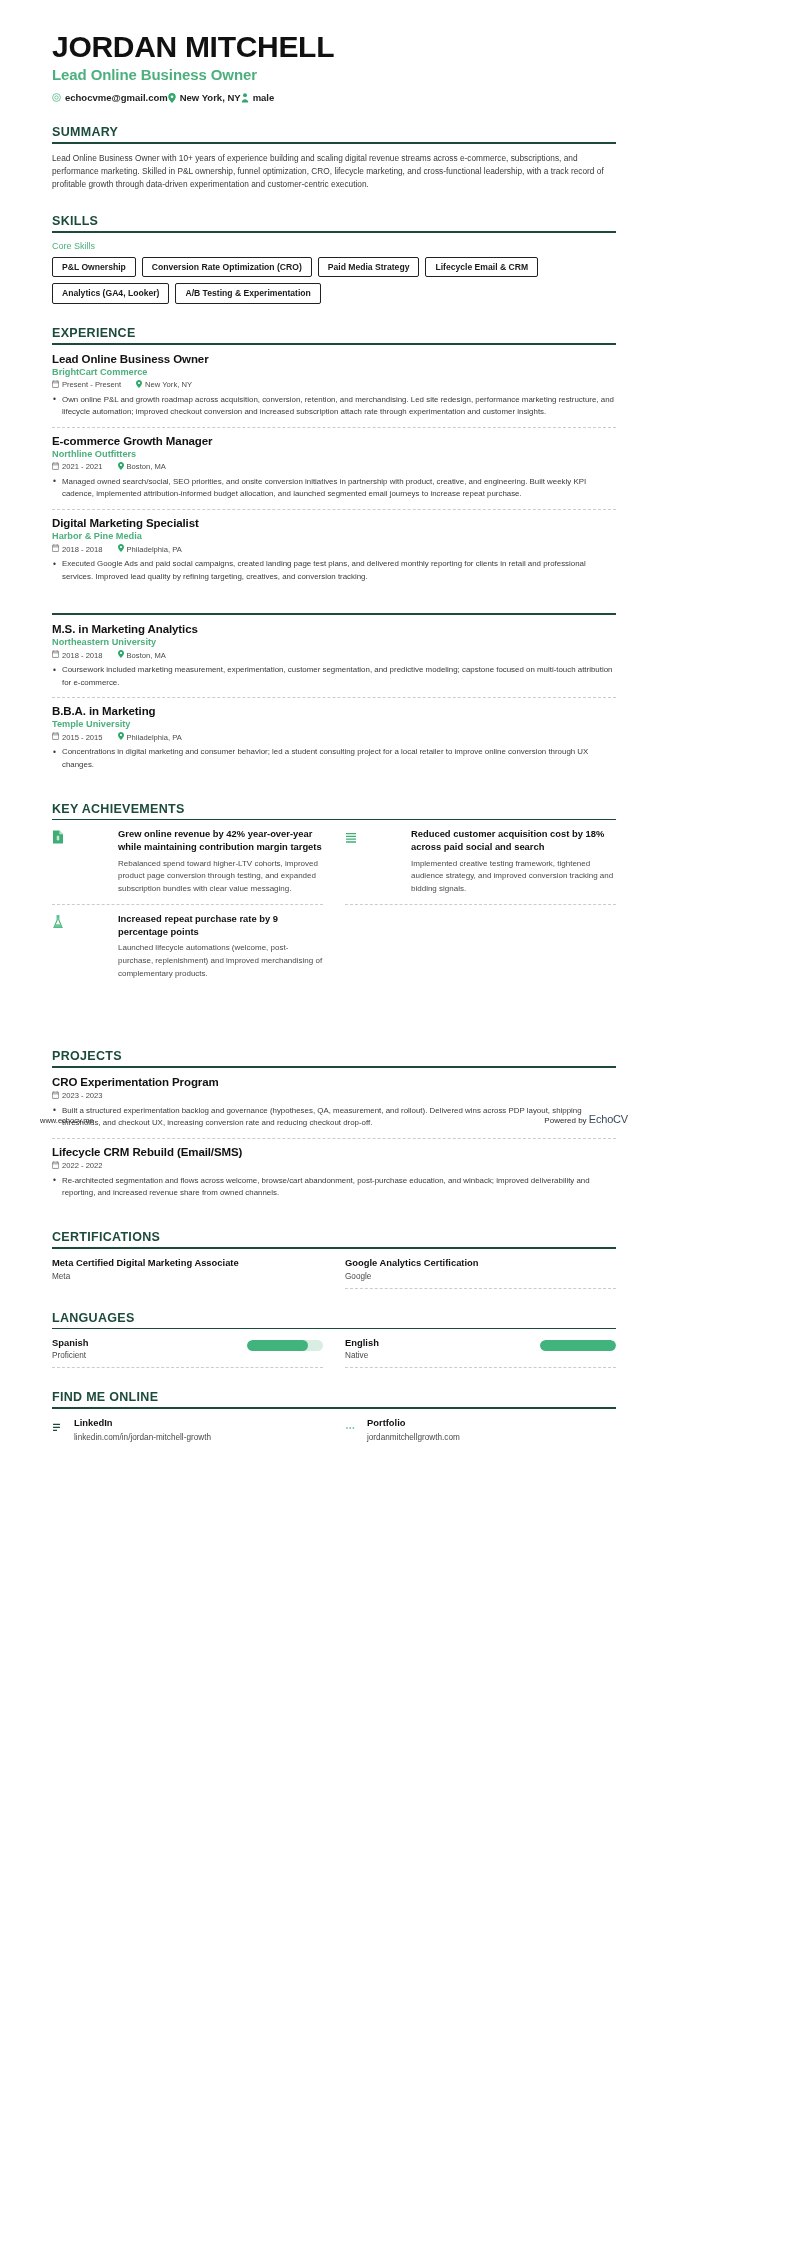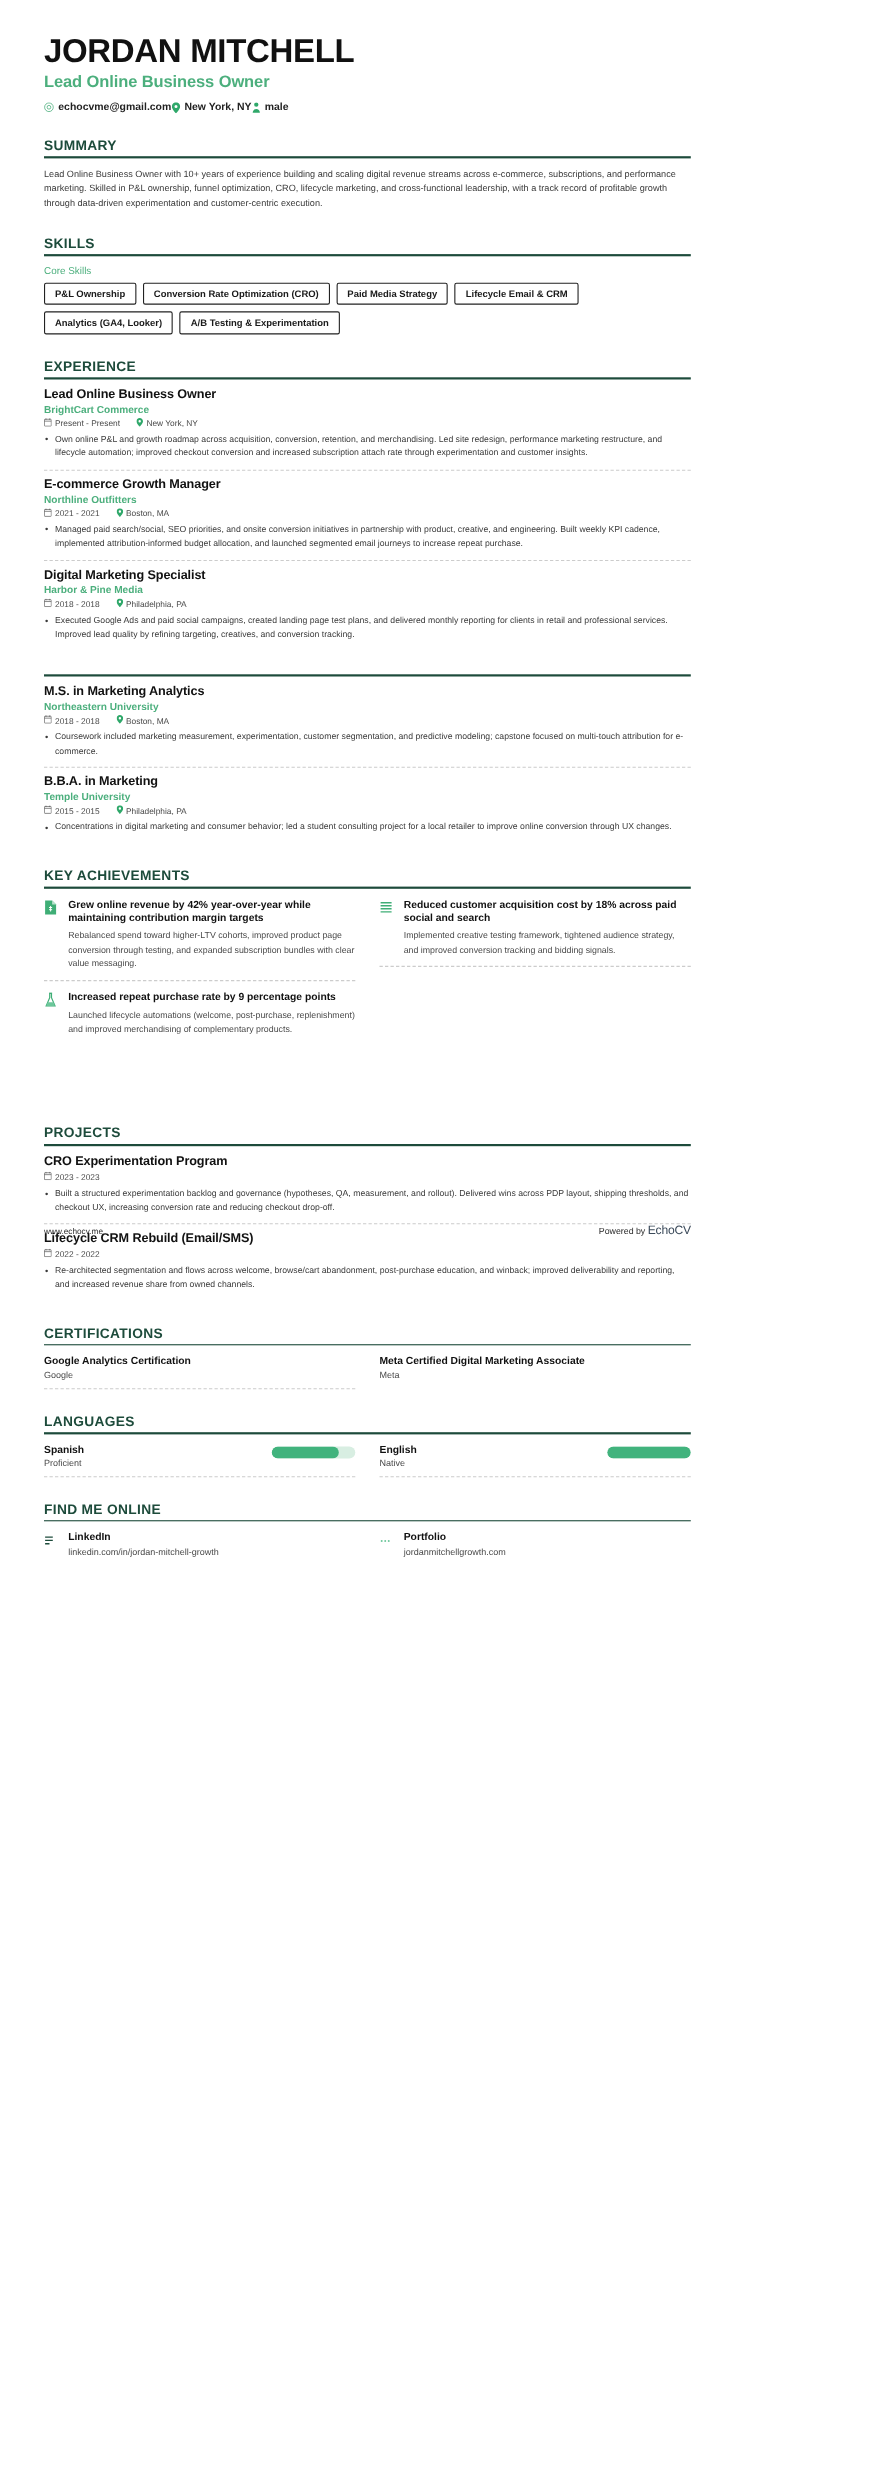--- a/index.html
+++ b/index.html
@@ -7,21 +7,21 @@
     width: 794px;
     background: #ffffff;
     font-family: "Liberation Sans", sans-serif;
     color: #1a1a1a;
   }
   body { position: relative; }
 
   .page {
     width: 668px;
     position: relative;
-    padding: 0 40px;
+    padding: 0 52px;
   }
 
   
   .header { padding-top: 30px; }
   .full-name {
     font-size: 30px;
     font-weight: 700;
     letter-spacing: -0.3px;
     color: #111111;
     line-height: 1.1;
@@ -132,21 +132,21 @@
   
   .ach-grid {
     display: grid;
     grid-template-columns: 1fr 1fr;
     column-gap: 22px;
   }
   .ach-col { display: flex; flex-direction: column; }
   .ach-item { display: flex; gap: 8px; padding-bottom: 8px; }
   .ach-item.with-rule { border-top: 1px dashed #cccccc; padding-top: 8px; }
   .ach-icon { flex: 0 0 14px; padding-top: 2px; }
-  .ach-body { flex: 1 1 auto; }
+  .ach-body { flex: 1 1 auto; margin-left: 44px; }
   .ach-title {
     font-size: 9.4px;
     font-weight: 700;
     color: #111111;
     line-height: 1.35;
   }
   .ach-desc {
     font-size: 8px;
     line-height: 1.6;
     color: #4a4a4a;
@@ -310,21 +310,21 @@
           <span>2021 - 2021</span>
         </span>
         <span class="meta-item">
           <span><svg width="6" height="8" viewBox="0 0 12 16">
                 <path d="M6 0C2.7 0 0 2.7 0 6c0 4.2 6 10 6 10s6-5.8 6-10c0-3.3-2.7-6-6-6zm0 8.2A2.2 2.2 0 1 1 6 3.8a2.2 2.2 0 0 1 0 4.4z" fill="#2fa86a"></path>
               </svg></span>
           <span>Boston, MA</span>
         </span>
       </div>
       <ul class="bullets">
-        <li>Managed paid search/social, SEO priorities, and onsite conversion initiatives in partnership with product, creative, and engineering. Built weekly KPI cadence, implemented attribution-informed budget allocation, and launched segmented email journeys to increase repeat purchase.</li>
+        <li>Managed owned search/social, SEO priorities, and onsite conversion initiatives in partnership with product, creative, and engineering. Built weekly KPI cadence, implemented attribution-informed budget allocation, and launched segmented email journeys to increase repeat purchase.</li>
       </ul>
     </div>
 
     <div class="entry">
       <div class="entry-title">Digital Marketing Specialist</div>
       <div class="entry-org">Harbor &amp; Pine Media</div>
       <div class="entry-meta">
         <span class="meta-item">
           <span><svg width="7" height="8" viewBox="0 0 12 14">
                 <rect x="0.5" y="2" width="11" height="11" rx="1" fill="none" stroke="#555" stroke-width="1.1"></rect>
@@ -482,27 +482,27 @@
       <ul class="bullets">
         <li>Re-architected segmentation and flows across welcome, browse/cart abandonment, post-purchase education, and winback; improved deliverability and reporting, and increased revenue share from owned channels.</li>
       </ul>
     </div>
   </div>
 
   <div class="section">
     <div class="section-title">CERTIFICATIONS</div>
     <div class="section-rule"></div>
     <div class="two-col">
+      <div class="cert-item no-rule">
+        <div class="cert-name">Meta Certified Digital Marketing Associate</div>
+        <div class="cert-issuer">Meta</div>
+      </div>
       <div class="cert-item">
         <div class="cert-name">Google Analytics Certification</div>
         <div class="cert-issuer">Google</div>
-      </div>
-      <div class="cert-item no-rule">
-        <div class="cert-name">Meta Certified Digital Marketing Associate</div>
-        <div class="cert-issuer">Meta</div>
       </div>
     </div>
   </div>
 
   <div class="section">
     <div class="section-title">LANGUAGES</div>
     <div class="section-rule"></div>
     <div class="two-col">
       <div class="lang-item">
         <div>

